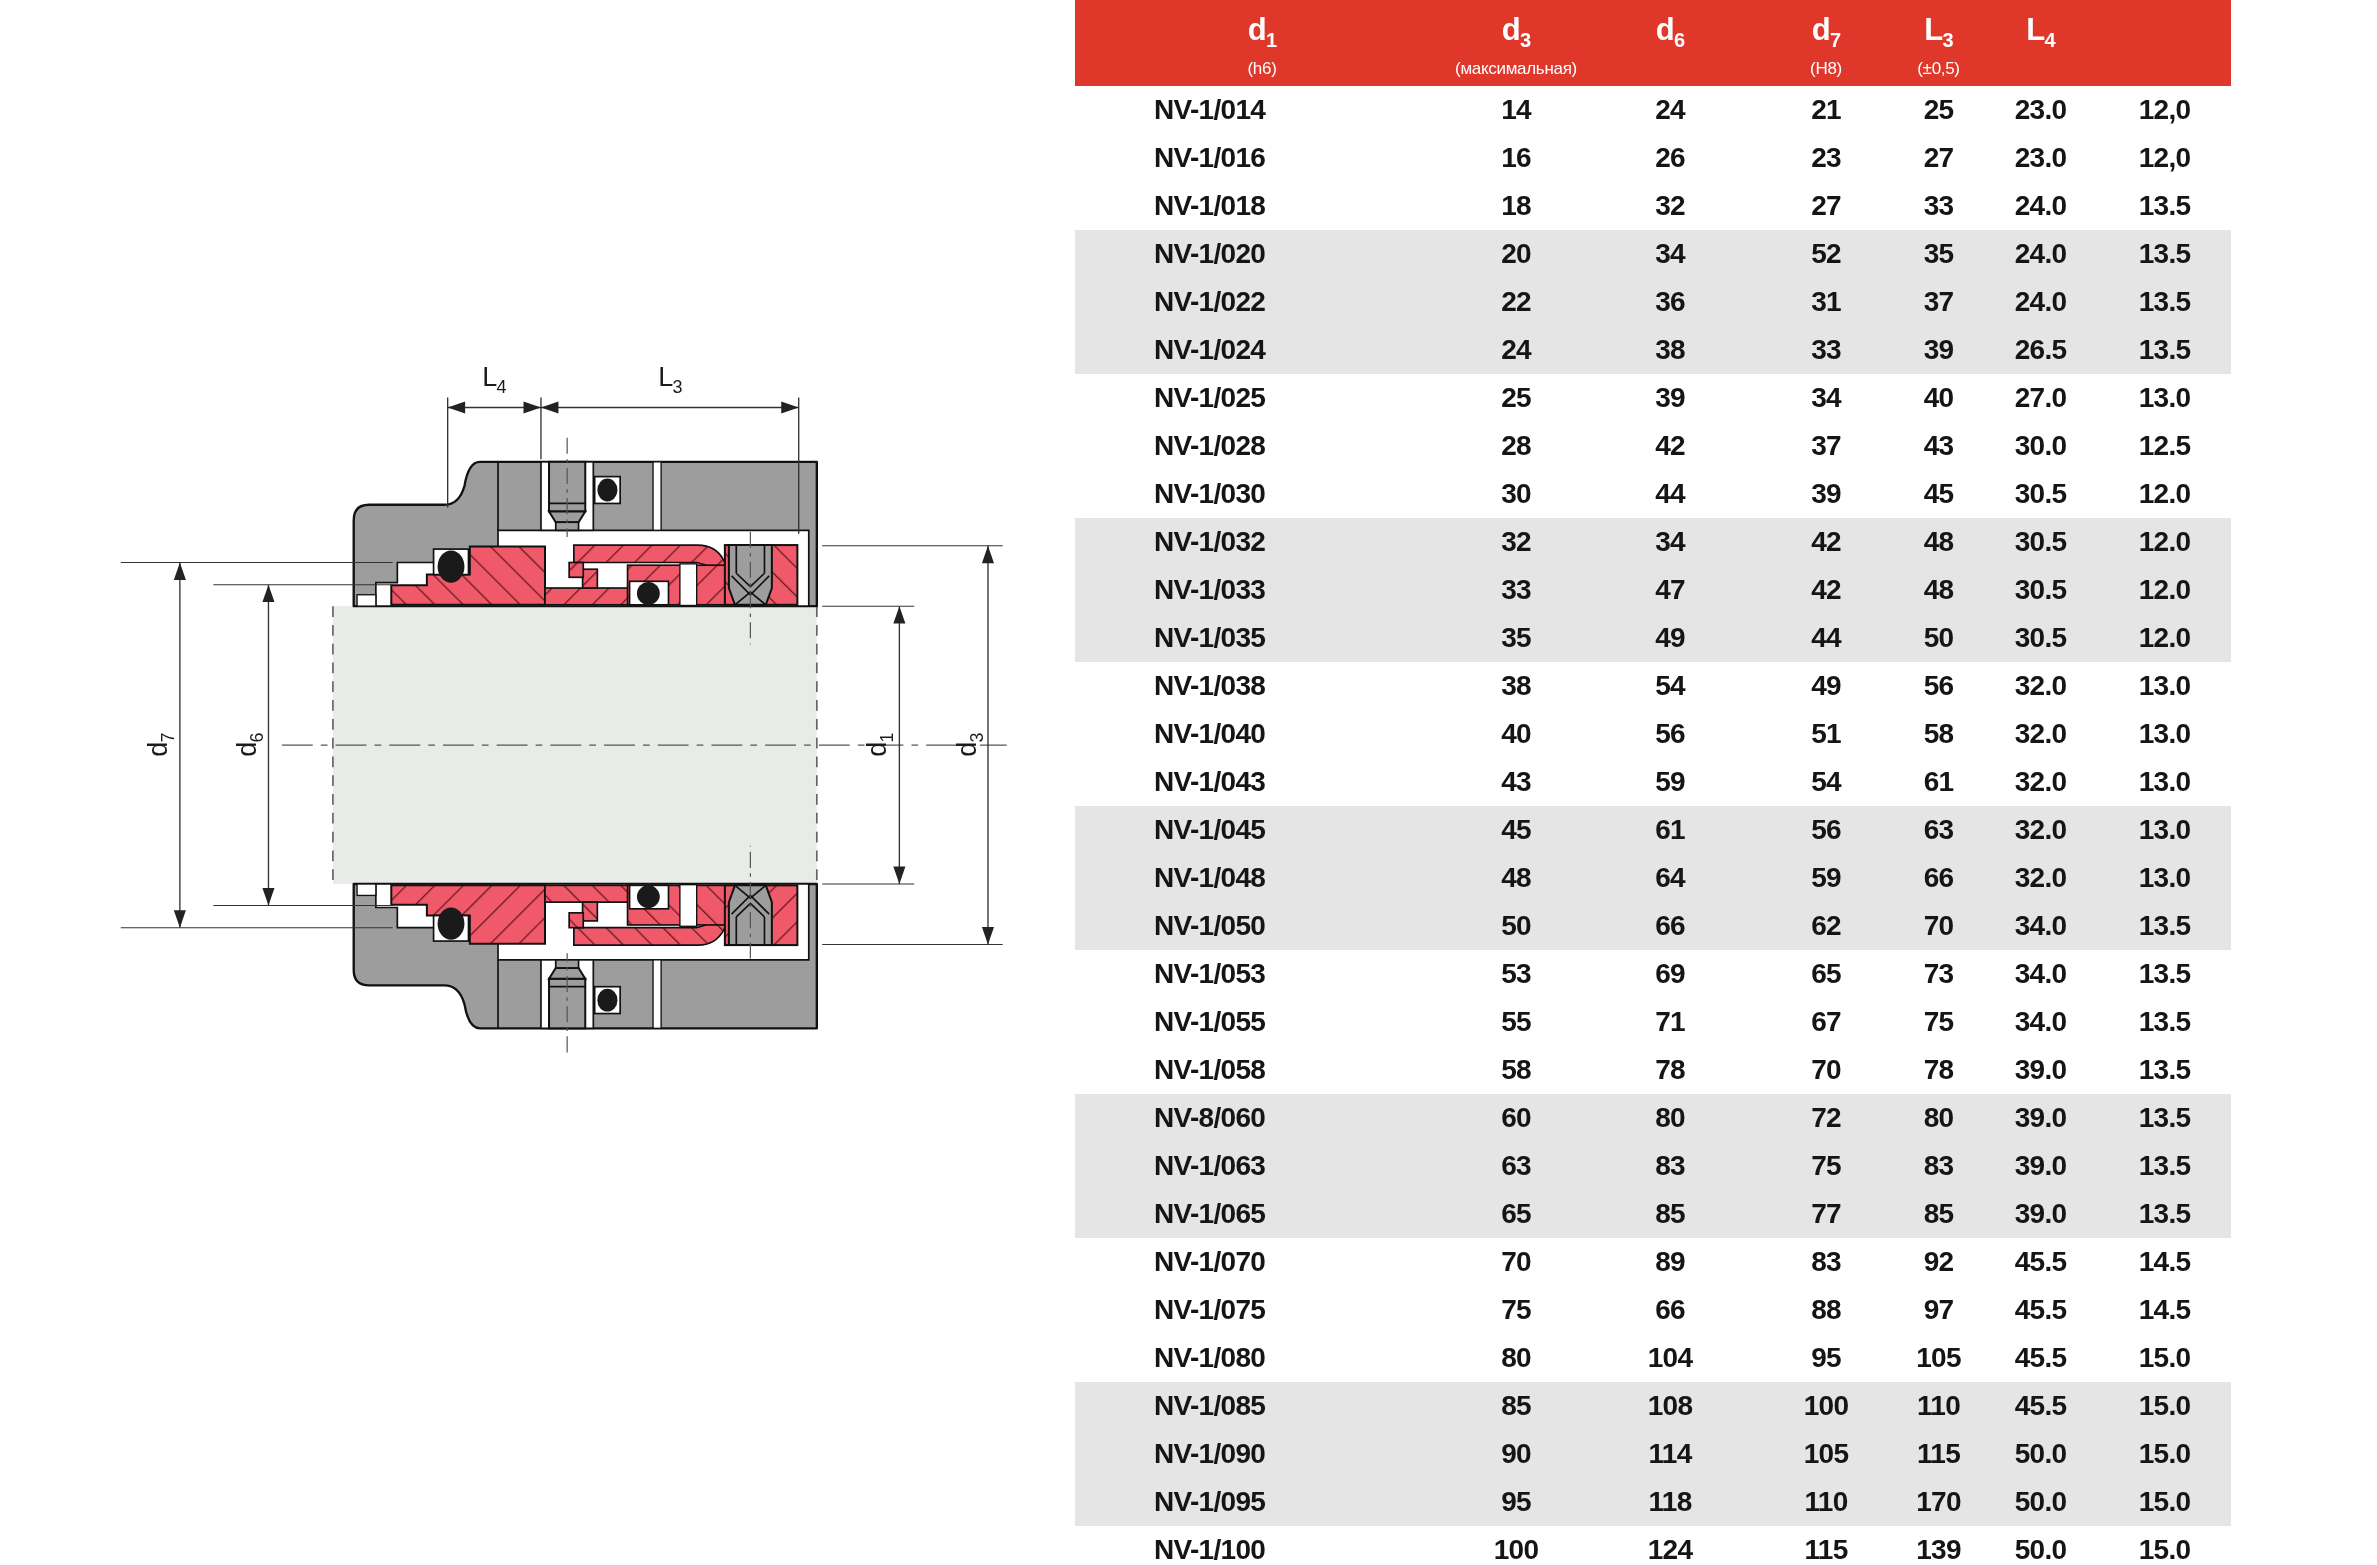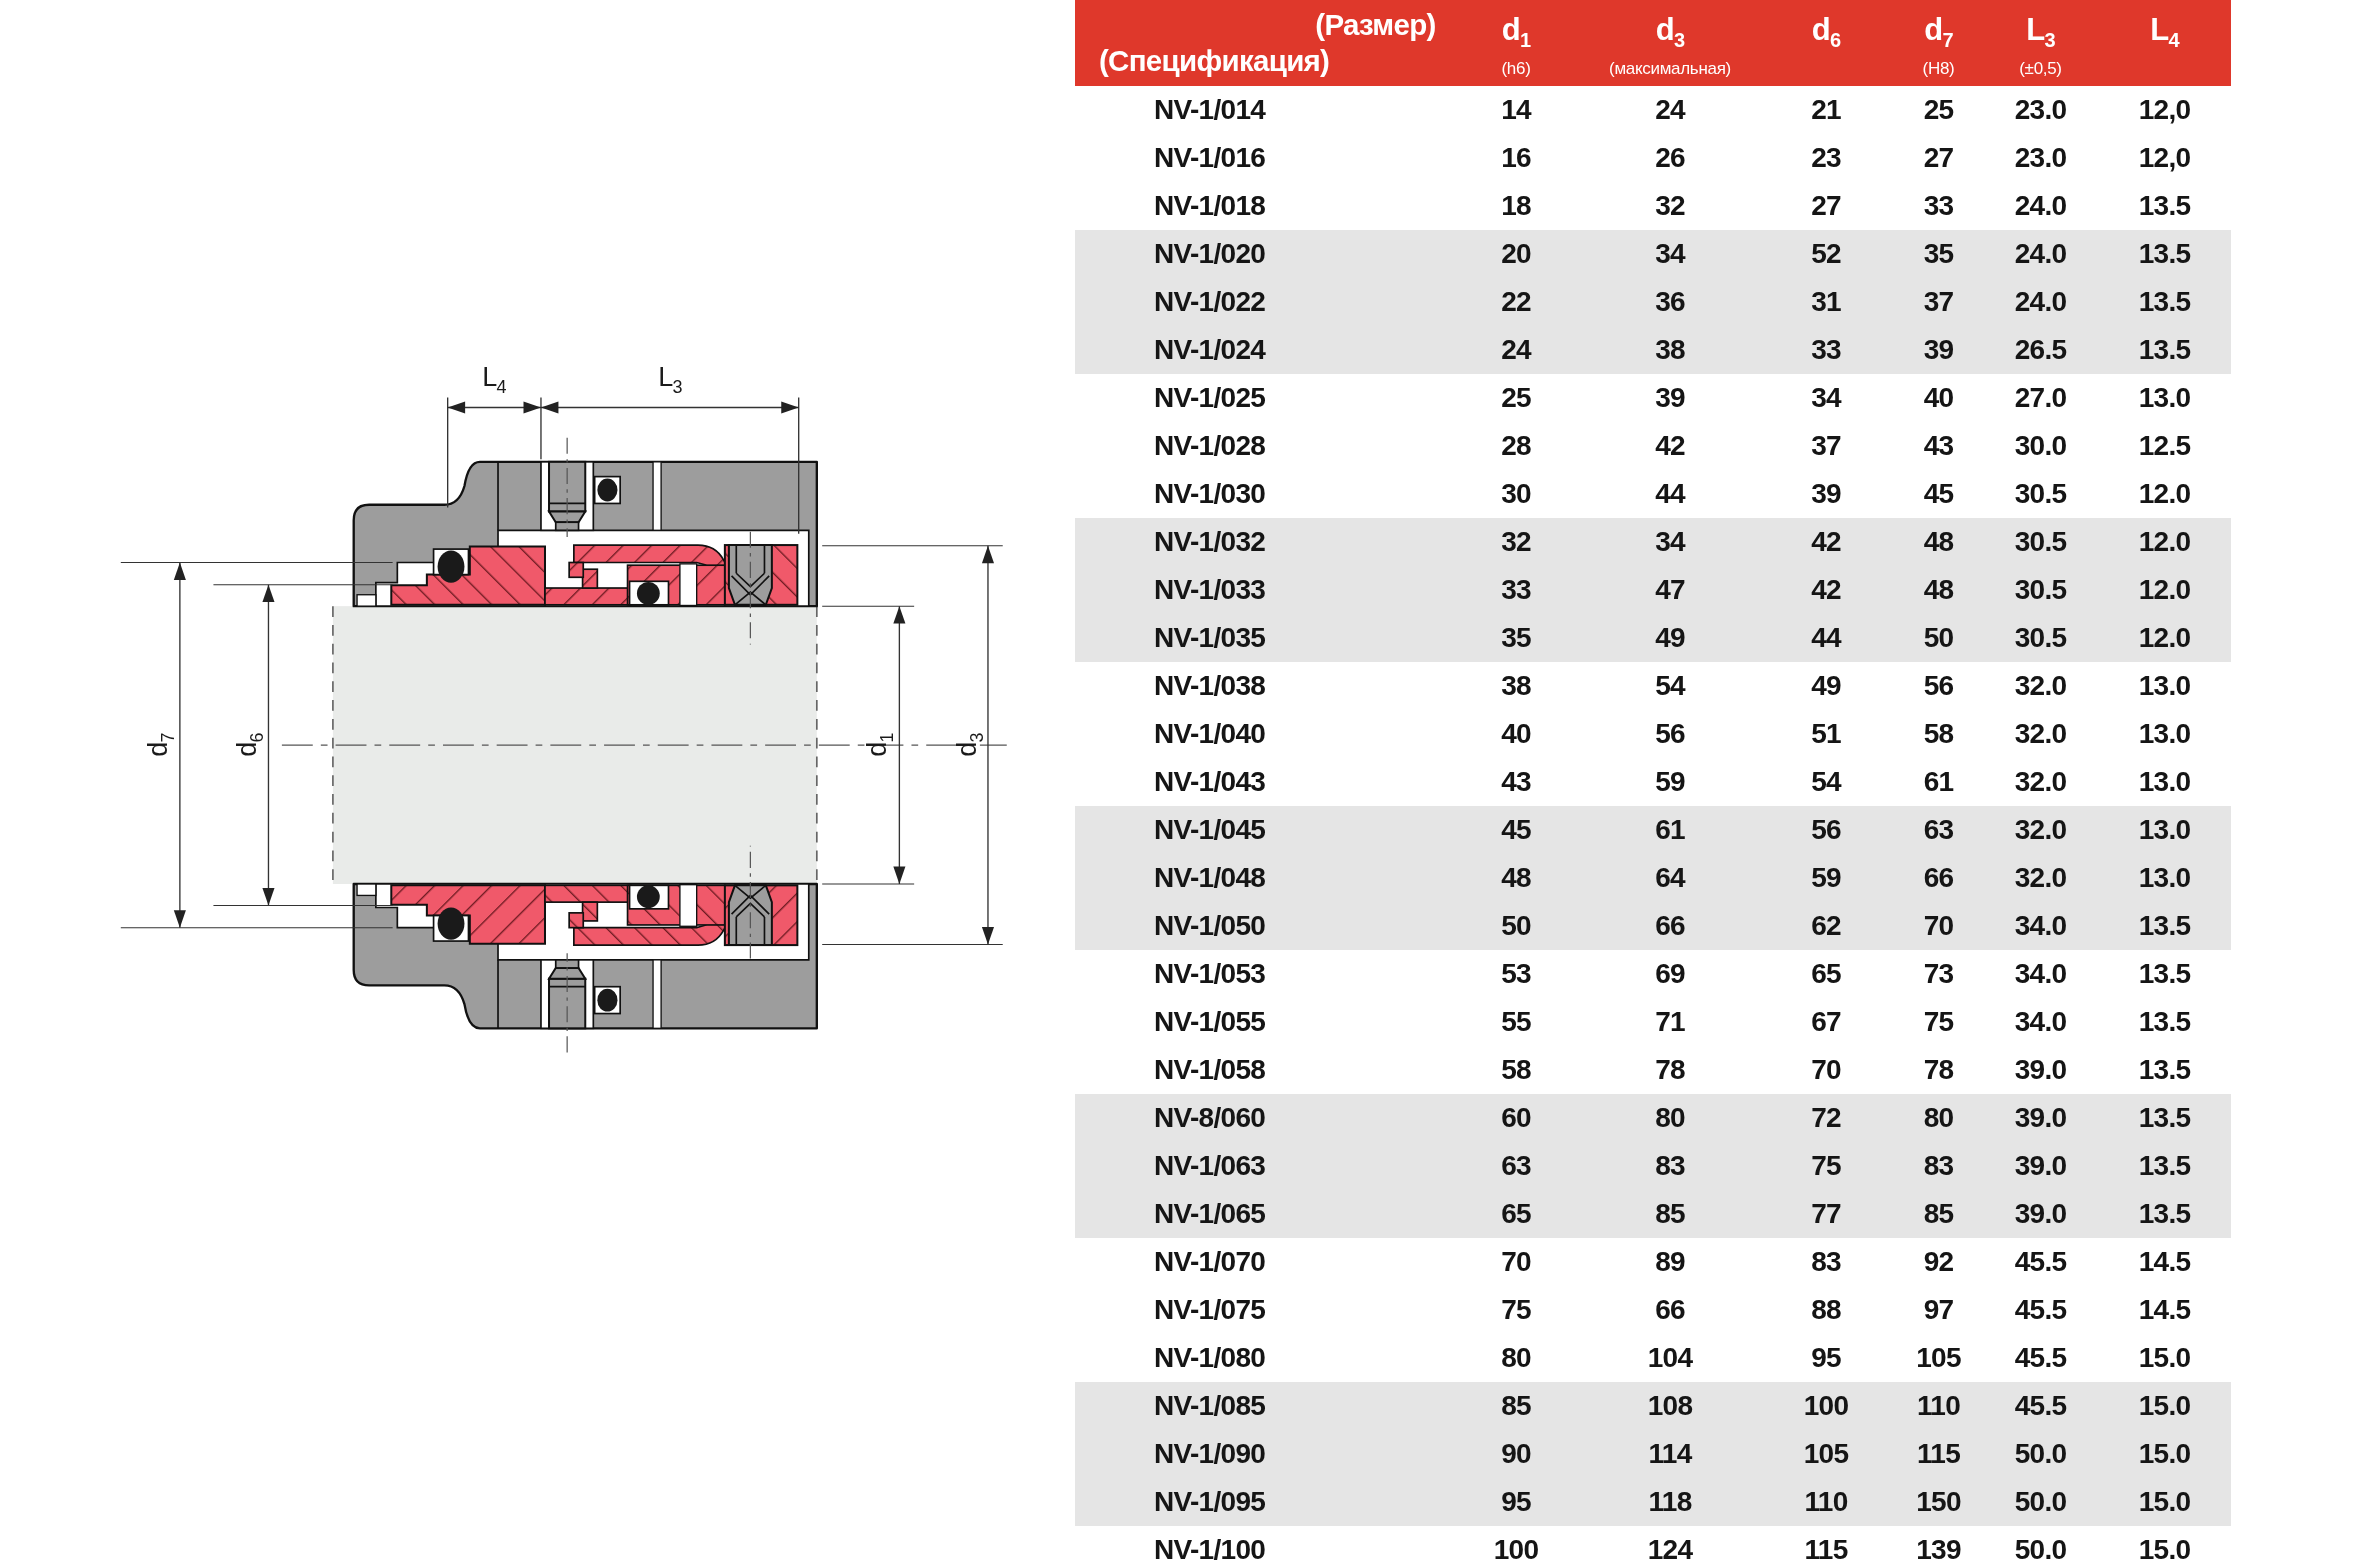--- a/index.html
+++ b/index.html
@@ -153,24 +153,20 @@
     <span class="dim-label" style="left:494px;top:380px;"><span>L</span><sub>4</sub></span>
     <span class="dim-label" style="left:670px;top:380px;"><span>L</span><sub>3</sub></span>
     <span class="dim-label rot" style="left:161px;top:745px;"><span>d</span><sub>7</sub></span>
     <span class="dim-label rot" style="left:250px;top:745px;"><span>d</span><sub>6</sub></span>
     <span class="dim-label rot" style="left:880px;top:745px;"><span>d</span><sub>1</sub></span>
     <span class="dim-label rot" style="left:970px;top:745px;"><span>d</span><sub>3</sub></span>
   </div>
 
   <div class="spec-table">
     <div class="thead">
-      <div class="hsize">
-        <div class="l1">(Размер)</div>
-        <div class="l2">(Спецификация)</div>
-      </div>
       <div class="hcol">
         <div class="hmain"><span>d</span><sub>1</sub></div>
         <div class="hnote">(h6)</div>
       </div>
       <div class="hcol">
         <div class="hmain"><span>d</span><sub>3</sub></div>
         <div class="hnote">(максимальная)</div>
       </div>
       <div class="hcol">
         <div class="hmain"><span>d</span><sub>6</sub></div>
@@ -449,21 +445,21 @@
           <div class="cell c3">105</div>
           <div class="cell c4">115</div>
           <div class="cell c5">50.0</div>
           <div class="cell c6">15.0</div>
         </div>
         <div class="row shaded">
           <div class="cell c0">NV-1/095</div>
           <div class="cell c1">95</div>
           <div class="cell c2">118</div>
           <div class="cell c3">110</div>
-          <div class="cell c4">150</div>
+          <div class="cell c4">170</div>
           <div class="cell c5">50.0</div>
           <div class="cell c6">15.0</div>
         </div>
         <div class="row">
           <div class="cell c0">NV-1/100</div>
           <div class="cell c1">100</div>
           <div class="cell c2">124</div>
           <div class="cell c3">115</div>
           <div class="cell c4">139</div>
           <div class="cell c5">50.0</div>

